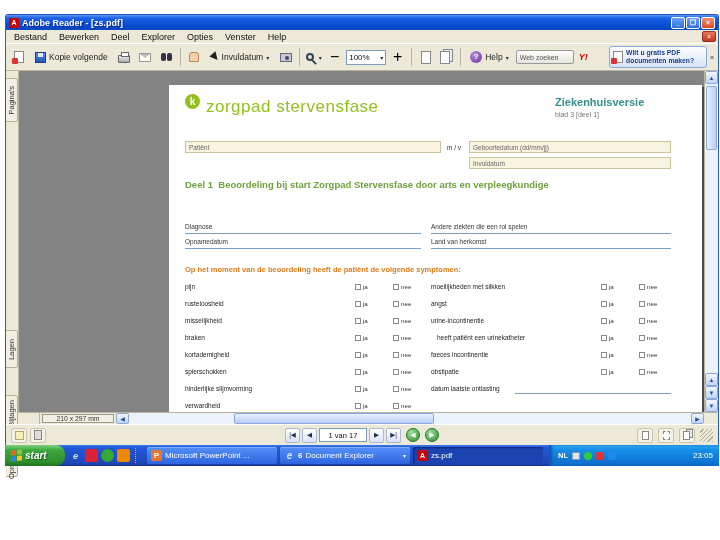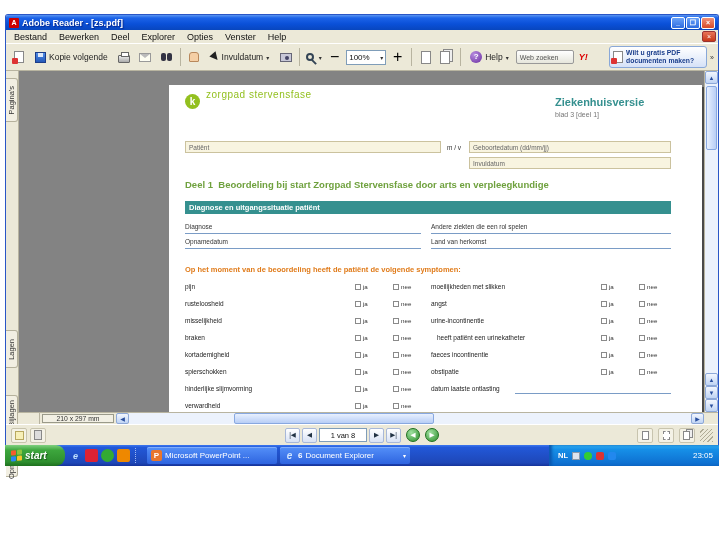--- a/index.html
+++ b/index.html
@@ -77,21 +77,21 @@
   .pageM{position:absolute;left:150px;top:14px;width:533px;height:520px;background:#fff;box-shadow:2px 2px 0 #4A4A4A}
   .abs{position:absolute}
 
   .lp-version{left:4px;top:22px;font-size:11px;font-weight:bold;color:var(--logo-green,#93C01F)}
   .lp-bar{left:0;top:118px;width:96px;height:13px;background:var(--teal,#35908F)}
   .lp-paraaf{left:56px;top:160px;font-size:6.5px;color:#3B6FC4}
   .lp-line{left:6px;width:86px;border-bottom:1px solid var(--rule-blue,#7A9CC6);height:0}
 
   .logo-mark{left:16px;top:9px;width:15px;height:15px;border-radius:50%;background:var(--logo-green,#93C01F);
     color:#fff;font-size:10px;font-weight:bold;display:flex;align-items:center;justify-content:center}
-  .logo-text{left:37px;top:4px;font-size:10px;letter-spacing:.5px;color:var(--logo-green,#93C01F)}
+  .logo-text{left:37px;top:12px;font-size:17px;letter-spacing:.5px;color:var(--logo-green,#93C01F)}
   .pm-version{left:386px;top:11px;font-size:11px;font-weight:bold;color:var(--teal,#35908F)}
   .pm-sheet{left:386px;top:26px;font-size:7px;color:#777}
 
   .fbox{height:12px;background:var(--field-bg,#F8F4E0);border:1px solid #CBC29E;
     font-size:6.5px;color:#666;padding:1px 3px;line-height:9px}
   .lab{font-size:6.5px;color:#333}
   .uline{height:11px;border-bottom:1px solid var(--rule-blue,#7A9CC6);font-size:6.5px;color:#333}
   .part-title{left:16px;top:94px;font-size:9.5px;font-weight:bold;color:var(--heading-green,#6FA13E)}
   .secbar{left:16px;top:116px;width:486px;height:13px;background:var(--teal,#35908F);
     color:#fff;font-weight:bold;font-size:7.5px;line-height:13px;padding-left:4px}
@@ -297,21 +297,20 @@
           <span class="abs logo-text">zorgpad stervensfase</span>
           <span class="abs pm-version">Ziekenhuisversie</span>
           <span class="abs pm-sheet">blad 3 [deel 1]</span>
 
           <span class="abs fbox" style="left:16px;top:56px;width:256px">Patiënt</span>
           <span class="abs lab" style="left:278px;top:59px">m / v</span>
           <span class="abs fbox" style="left:300px;top:56px;width:202px">Geboortedatum (dd/mm/jj)</span>
           <span class="abs fbox" style="left:300px;top:72px;width:202px">Invuldatum</span>
 
           <span class="abs part-title">Deel 1&nbsp;&nbsp;Beoordeling bij start Zorgpad Stervensfase door arts en verpleegkundige</span>
-          <div class="abs secbar">Diagnose en uitgangssituatie patiënt</div>
 
           <span class="abs uline" style="left:16px;top:138px;width:236px">Diagnose</span>
           <span class="abs uline" style="left:262px;top:138px;width:240px">Andere ziekten die een rol spelen</span>
           <span class="abs uline" style="left:16px;top:153px;width:236px">Opnamedatum</span>
           <span class="abs uline" style="left:262px;top:153px;width:240px">Land van herkomst</span>
 
           <span class="abs sym-head">Op het moment van de beoordeling heeft de patiënt de volgende symptomen:</span>
 
           <div class="srow" style="top:196px">
             <span class="sl">pijn</span>
@@ -491,21 +490,21 @@
       <span class="sb-ico">
           <span class="mini-note"></span>
         </span>
       <span class="sb-ico">
           <span class="mini-clip"></span>
         </span>
 
       <span class="navcluster">
         <span class="nbtn">|◀</span>
         <span class="nbtn">◀</span>
-        <span class="npage">1 van 8</span>
+        <span class="npage">1 van 17</span>
         <span class="nbtn">▶</span>
         <span class="nbtn">▶|</span>
         <span class="gbtn">◀</span>
         <span class="gbtn">▶</span>
       </span>
 
       <span class="sb-right">
         <span class="sb-ico">
             <span class="ic-page" style="width:7px;height:9px"></span>
           </span>
@@ -541,20 +540,24 @@
     <div class="task">
       <span class="ticon ppt">P</span>
       <span>Microsoft PowerPoint ...</span>
     </div>
     <div class="task">
       <span class="ticon ie">e</span>
       <span class="tcount">6</span>
       <span>Document Explorer</span>
       <span class="tdrop">▾</span>
     </div>
+    <div class="task active">
+      <span class="ticon pdf">A</span>
+      <span>zs.pdf</span>
+    </div>
 
     <div class="tray">
       <span class="lang">NL</span>
       <span class="trayicon ti-kb"></span>
       <span class="trayicon ti-grn"></span>
       <span class="trayicon ti-red"></span>
       <span class="trayicon ti-blu"></span>
       <span class="clock">23:05</span>
     </div>
   </div>

